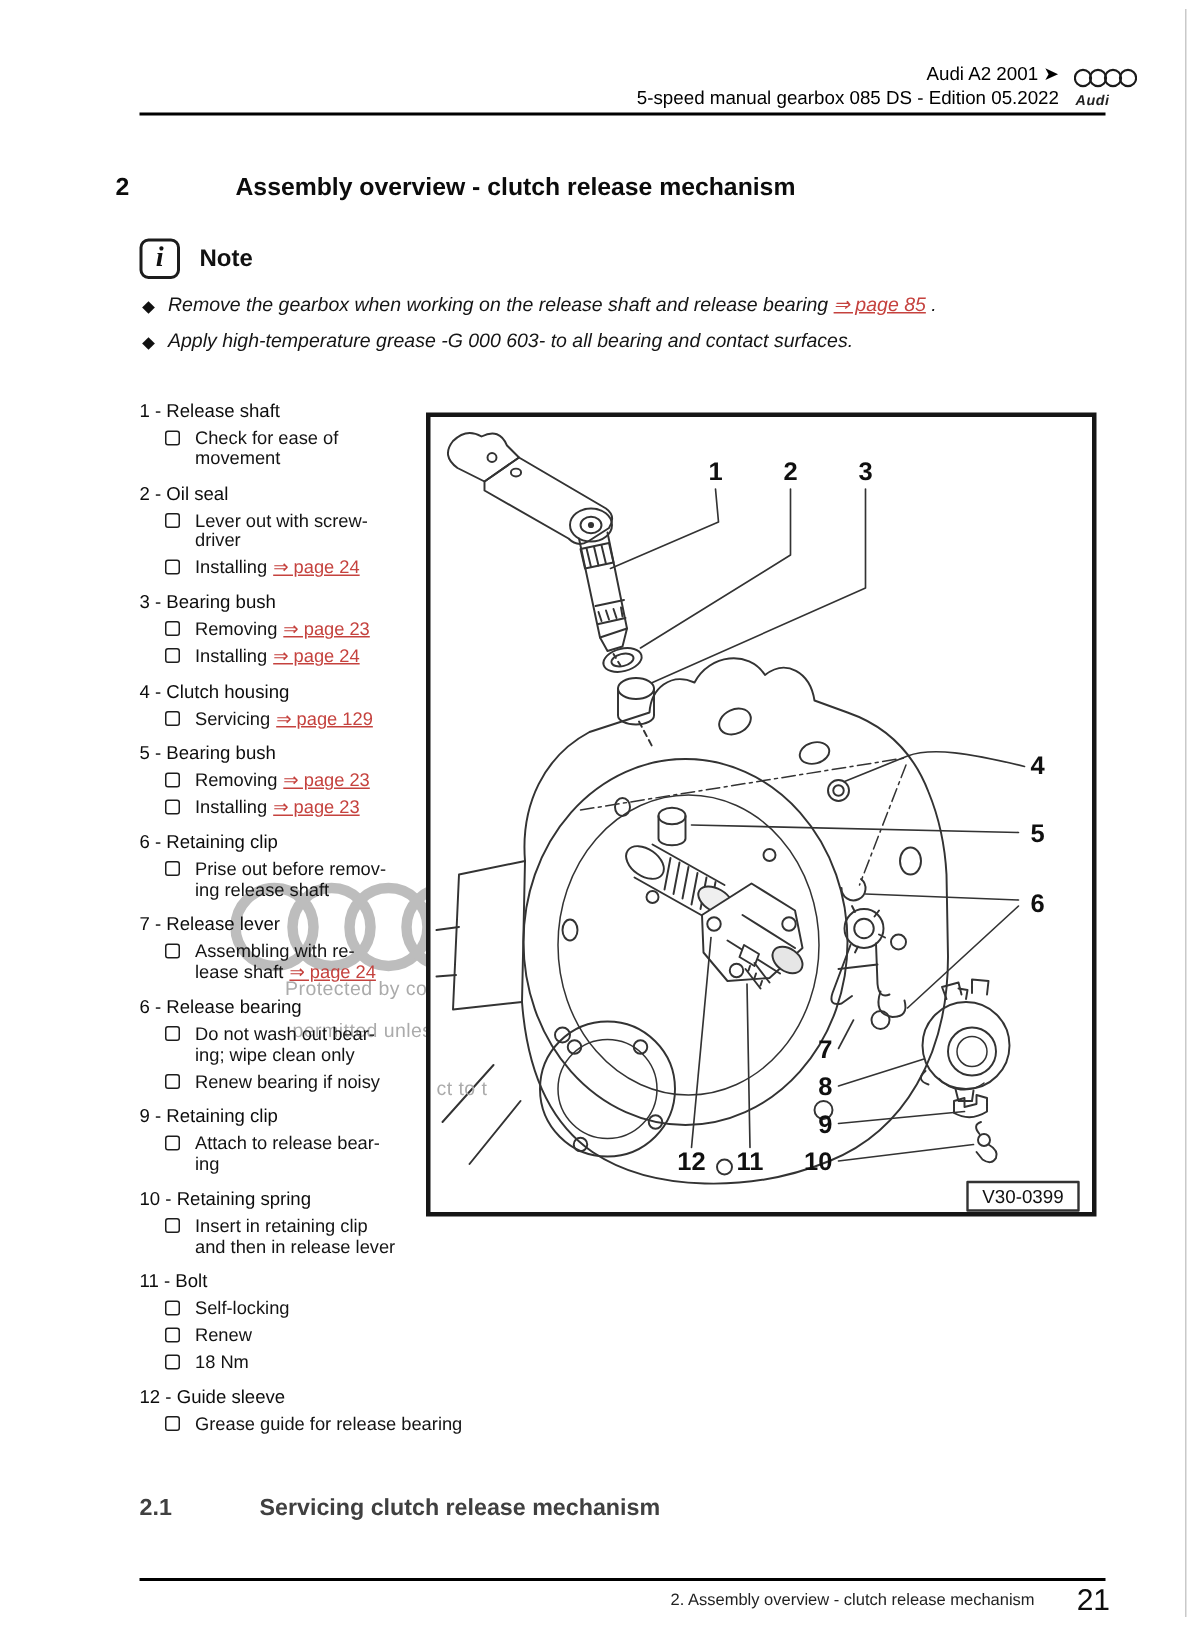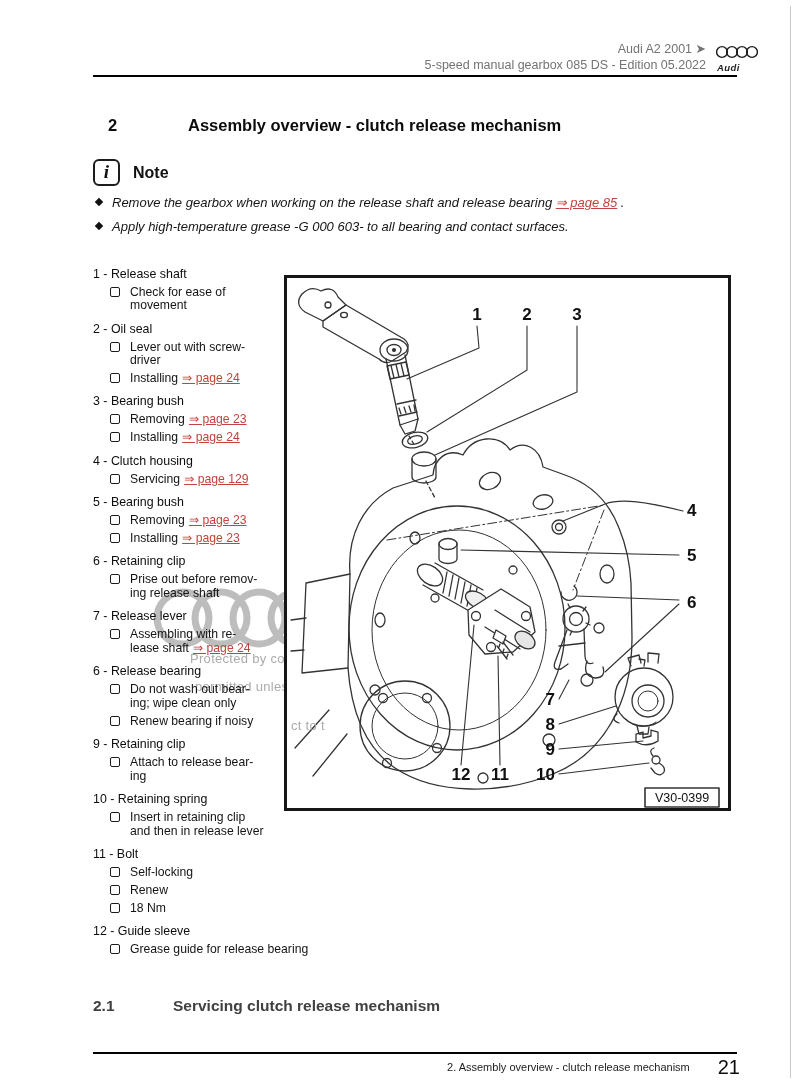--- a/index.html
+++ b/index.html
@@ -4,38 +4,38 @@
 <style>
   * { margin:0; padding:0; box-sizing:border-box; }
   html,body { width:794px; height:1086px; background:#ffffff; overflow:hidden;
     font-family:"Liberation Sans", sans-serif; color:#111; }
   .abs { position:absolute; }
 
   
   .page-edge { left:790px; top:6px; width:1px; height:1072px; background:#c9c9c9; }
 
   
-  .header-text { top:41px; left:0; width:706px; text-align:right; font-size:12.5px; line-height:16px; color:#737373; }
+  .header-text { top:41px; left:0; width:706px; text-align:right; font-size:12.5px; line-height:16px; color:#000000; }
   .audi-logo { top:44px; left:692px; width:42px; height:30px;margin-left:24px; }
   .brand-word { position:absolute; top:18px; left:1px; font-size:9.5px; font-weight:bold; font-style:italic; letter-spacing:0.4px; color:#222; }
   .header-rule { top:75px; left:93px; width:644px; height:2px; background:#000; }
 
   
-  .h1-row { top:116px; left:108px; width:640px; font-size:16.5px; font-weight:bold; color:#0c0c0c; }
+  .h1-row { top:116px; left:77px; width:640px; font-size:16.5px; font-weight:bold; color:#0c0c0c; }
   .h-num { display:inline-block; width:80px; }
   .h2-row { top:997px; left:93px; width:640px; font-size:15.5px; font-weight:bold; color:#404040; }
 
   
   .note-row { top:159px; left:93px; display:flex; align-items:center; gap:13px; }
   .note-icon { width:27px; height:27px; border:2px solid #1c1c1c; border-radius:6px;
     display:flex; align-items:center; justify-content:center;
     font-family:"Liberation Serif", serif; font-style:italic; font-weight:bold; font-size:19px; padding-bottom:2px; }
   .note-label { font-size:16px; font-weight:bold; }
   .bullets { top:195px; left:96px; width:600px; }
-  .bullet-row { display:flex; gap:10px; margin-bottom:9px; font-style:italic; font-size:13px; line-height:15px; color:#151515; }
+  .bullet-row { display:flex; gap:10px; margin-bottom:9px; font-style:italic; font-size:13px; line-height:15px; color:#151515;align-items:center; }
   .diamond { width:6px; height:6px; background:#111; transform:rotate(45deg); margin-top:4px; flex:0 0 6px; }
 
   a.red-link, .red-link { color:#c5423e; text-decoration:underline; font-style:inherit; cursor:pointer; }
 
   
   .parts { top:258px; left:93px; width:256px; }
   .part-title { font-size:12.4px; font-weight:normal; line-height:15px; margin-top:8.5px; color:#0d0d0d; }
   .part-item { display:flex; gap:10px; margin-top:4px; padding-left:17px; }
   .cb { width:10px; height:10px; border:1.6px solid #1d1d1d; border-radius:2px; margin-top:1px; flex:0 0 10px; }
   .item-text { font-size:12.2px; line-height:13.8px; white-space:pre-line; color:#141414; }

